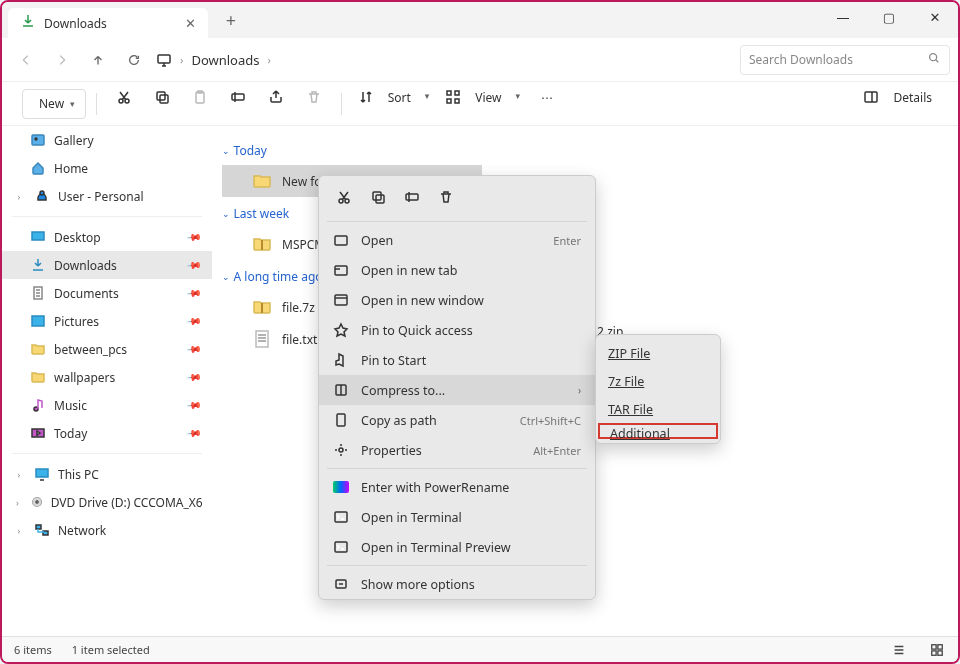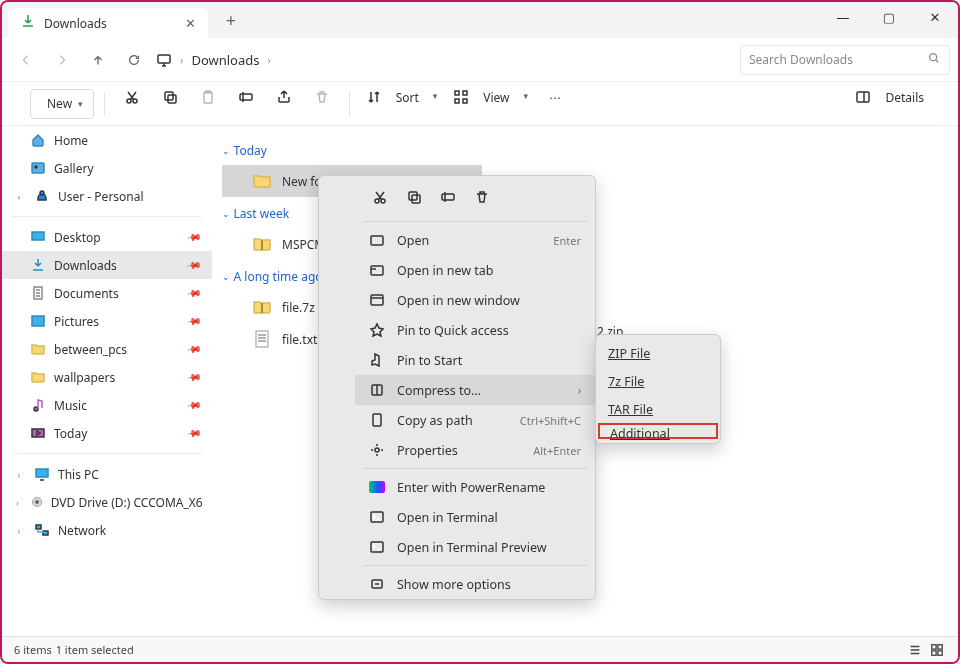--- a/index.html
+++ b/index.html
@@ -18,21 +18,21 @@
 
 .navbar { height: 44px; display: flex; align-items: center; padding: 0 8px; gap: 4px; background: #fff; border-bottom: 1px solid #eee; }
 .nav-btn { width: 32px; height: 32px; display: flex; align-items: center; justify-content: center; border-radius: 4px; cursor: pointer; color: #666; }
 .nav-btn.disabled { opacity: .45; }
 .breadcrumb { flex: 1; display: flex; align-items: center; gap: 8px; margin-left: 2px; font-size: 13px; color: #333; }
 .breadcrumb .sep { color: #999; font-size: 11px; }
 .breadcrumb .pc-icon { display:flex; }
 .searchbox { width: 210px; height: 30px; border: 1px solid #e5e5e5; border-radius: 4px; display: flex; align-items: center; padding: 0 8px; font-size: 12px; color: #888; cursor: text; }
 .searchbox .sicon { margin-left: auto; color: #888; }
 
-.toolbar { height: 44px; display: flex; align-items: center; padding: 0 28px; gap: 4px; background: #fff; border-bottom: 1px solid #eee; font-size: 12px; color: #333; }
+.toolbar { height: 44px; display: flex; align-items: center; padding: 0 20px; gap: 4px; background: #fff; border-bottom: 1px solid #eee; font-size: 12px; color: #333; }
 .toolbar .tbtn { height: 30px; padding: 0 6px; display: flex; align-items: flex-start; gap: 14px; border-radius: 4px; cursor: pointer; }
 .toolbar .tbtn.icononly { width: 34px; justify-content: center; padding: 0; }
 .toolbar .tbtn svg { width: 16px; height: 16px; }
 .toolbar .divider { width: 1px; height: 22px; background: #e0e0e0; margin: 0 6px; }
 .toolbar .spacer { flex: 1; }
 .toolbar .new-btn { border: 1px solid #ddd; border-radius: 4px; padding: 0 10px; height: 30px; display: flex; align-items: center; gap: 6px; }
 .toolbar .chev { font-size: 9px; color: #666; }
 .toolbar .muted svg { stroke: #b8b8b8; }
 
 .body { flex: 1; display: flex; min-height: 0; }
@@ -45,25 +45,25 @@
 .sidebar .divider { height: 1px; background: #eee; margin: 6px 10px; }
 
 .main { flex: 1; background: #fff; padding: 8px 0 0 10px; font-size: 12px; color: #333; position: relative; }
 .group-header { color: #2564cf; font-size: 12px; display: flex; align-items: center; gap: 4px; margin: 8px 0 6px; cursor: pointer; }
 .group-header .gchev { font-size: 9px; }
 .file-row { display: flex; align-items: center; gap: 10px; height: 32px; padding-left: 30px; cursor: pointer; }
 .file-row.selected { background: #d6d6d6; width: 260px; }
 .file-row .ficon { width: 20px; height: 20px; display: flex; }
 .filegrid { display: flex; gap: 30px; }
 
-.statusbar { height: 26px; border-top: 1px solid #e0e0e0; display: flex; align-items: center; gap: 4px; padding: 0 12px; font-size: 11px; color: #444; background: #f8f8f8; }
+.statusbar { height: 26px; border-top: 1px solid #e0e0e0; display: flex; align-items: center; gap: 20px; padding: 0 12px; font-size: 11px; color: #444; background: #f8f8f8; }
 .statusbar .spacer { flex: 1; }
 .statusbar .view-ic { width: 18px; height: 18px; display:flex; align-items:center; justify-content:center; cursor:pointer; }
 
-.context-menu { position: absolute; background: #e9e9e9; border: 1px solid #ccc; border-radius: 6px; font-size: 12.5px; color: #333; box-shadow: 0 6px 18px rgba(0,0,0,.2); overflow: hidden; padding-left: 36px; }
+.context-menu { position: absolute; background: #e9e9e9; border: 1px solid #ccc; border-radius: 6px; font-size: 12.5px; color: #333; box-shadow: 0 6px 18px rgba(0,0,0,.2); overflow: hidden; }
 .cm-main { left: 318px; top: 175px; width: 278px; }
 .cm-top { display: flex; gap: 8px; padding: 8px 12px; }
 .cm-top .cm-ic { width: 26px; height: 26px; display:flex; align-items:center; justify-content:center; cursor:pointer; border-radius:4px; }
 .cm-top .cm-ic svg { width:16px; height:16px; }
 .cm-row { display: flex; align-items: center; gap: 10px; height: 30px; padding: 0 14px; cursor: pointer; }
 .cm-row.hover { background: #d8d8d8; }
 .cm-row .cm-ic { width: 18px; display:flex; }
 .cm-row .shortcut { margin-left: auto; color: #777; font-size: 11px; }
 .cm-row .sub-arrow { margin-left: auto; color: #666; font-size: 10px; }
 .cm-row .pr-icon { width:16px; height:12px; background:linear-gradient(90deg,#0c6,#06f,#c0f); border-radius:2px; }
@@ -212,30 +212,30 @@
           <path d="M9 3v10"></path>
         </svg>
       <span>Details</span>
     </div>
   </div>
 
   <div class="body">
     <div class="sidebar">
       <div class="item">
           <svg width="16" height="16" viewBox="0 0 16 16">
-            <path d="M3 8l5-5 5 5v5a1 1 0 01-1 1H4a1 1 0 01-1-1z" fill="#5bb0ea" stroke="#3b86b8"></path>
-          </svg>
-          <span>Home</span>
-        </div>
-      <div class="item">
-          <svg width="16" height="16" viewBox="0 0 16 16">
             <rect x="2" y="3" width="12" height="10" rx="1" fill="#5bb0ea" stroke="#3b86b8"></rect>
             <circle cx="6" cy="7" r="1" fill="#fff"></circle>
           </svg>
           <span>Gallery</span>
+        </div>
+      <div class="item">
+          <svg width="16" height="16" viewBox="0 0 16 16">
+            <path d="M3 8l5-5 5 5v5a1 1 0 01-1 1H4a1 1 0 01-1-1z" fill="#5bb0ea" stroke="#3b86b8"></path>
+          </svg>
+          <span>Home</span>
         </div>
       <div class="item expandable">
           <span class="exp">›</span>
           <svg width="16" height="16" viewBox="0 0 16 16">
             <path d="M4 10a4 4 0 018 0v2H4z" fill="#1e88e5"></path>
             <circle cx="8" cy="5" r="2" fill="#1e88e5"></circle>
           </svg>
           <span>User - Personal</span>
         </div>
       <div class="divider"></div>

